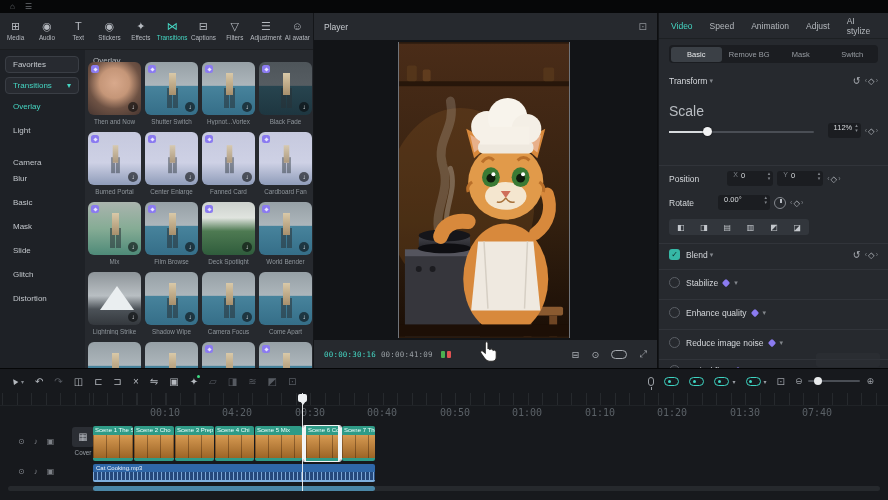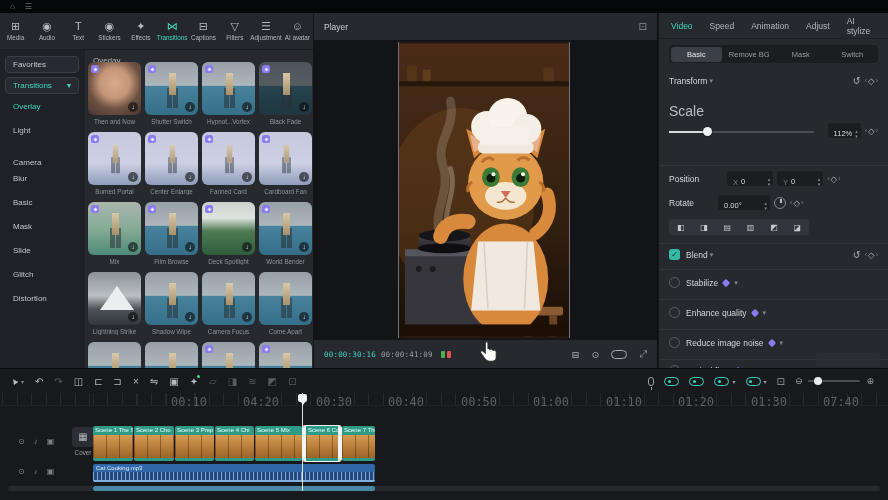--- a/index.html
+++ b/index.html
@@ -70,21 +70,21 @@
   .subtab { flex:1; text-align:center; line-height:15px; }
   .subtab.active { background:#3b4046; border-radius:3px; margin:1.5px; color:#e8eaec; }
   .irow { position:absolute; left:10px; width:209px; display:flex; align-items:center; color:#d4d7db; font-size:8.5px; }
   .irow .rt { margin-left:auto; display:flex; align-items:center; gap:4px; color:#9b9fa5; }
   .kf { display:flex; align-items:center; gap:1px; color:#7c8086; font-size:7px; }
   .kf .dia { font-size:8.5px; color:#aeb2b8; }
   .reset { font-size:9.5px; color:#aeb2b8; }
   .slider { position:absolute; left:10px; top:118px; width:145px; height:2px; background:#4a4e55; border-radius:1px; }
   .slider .fill { position:absolute; left:0; top:0; height:2px; width:38px; background:#d8dbde; }
   .slider .knob { position:absolute; left:34px; top:-4px; width:9px; height:9px; border-radius:50%; background:#f2f3f4; box-shadow:0 0 2px rgba(0,0,0,.6); }
-  .valbox { height:15px; background:#1b1d21; border-radius:3px; display:flex; align-items:flex-end; padding:0 3px 0 6px; gap:3px; color:#d8dbde; font-size:7.5px; }
+  .valbox { height:15px; background:#1b1d21; border-radius:3px; display:flex; align-items:flex-start; padding:0 3px 0 6px; gap:3px; color:#d8dbde; font-size:7.5px; }
   .stepper { display:flex; flex-direction:column; line-height:4.5px; font-size:5px; color:#83878d; }
   .prefix { color:#7d8187; font-size:7px; }
   .toggle { width:21px; height:11px; border-radius:6px; background:#36b8a6; position:relative; }
   .toggle::after { content:""; position:absolute; right:1.5px; top:1.5px; width:8px; height:8px; border-radius:50%; background:#eefcf9; }
   .dial { width:12px; height:12px; border:1.2px solid #83878d; border-radius:50%; position:relative; }
   .dial::after { content:""; position:absolute; left:5px; top:1px; width:1.5px; height:4px; background:#b8bcc2; }
   .alignbar { position:absolute; left:10px; top:192px; width:140px; height:16px; background:#32363c; border-radius:3px; display:flex; align-items:center; justify-content:space-around; color:#c3c7cc; font-size:8px; }
   .divider { position:absolute; left:0; width:229px; height:1px; background:#31343a; }
   .cbx { width:11px; height:11px; border-radius:3px; margin-right:6px; }
   .cbx.checked { background:#36b8a6; color:#0c2a25; font-size:8px; line-height:11px; text-align:center; font-weight:bold; }
@@ -105,21 +105,21 @@
   .mic { width:6px; height:9px; border:1.2px solid #9b9fa5; border-radius:3px; position:relative; }
   .mic::after { content:""; position:absolute; left:1.2px; top:9px; width:1.2px; height:3px; background:#9b9fa5; }
   .tealpill { width:15px; height:9px; border:1.4px solid #3ed4c2; border-radius:4.5px; position:relative; }
   .tealpill::after { content:""; position:absolute; left:2.5px; top:2px; width:3px; height:3px; border-radius:50%; background:#3ed4c2; }
   .tl-chev { color:#9b9fa5; font-size:6px; margin-left:-7px; }
   .zoomer { display:flex; align-items:center; gap:6px; color:#9b9fa5; font-size:9px; }
   .ztrack { width:52px; height:2px; background:#4a4e55; border-radius:1px; position:relative; }
   .ztrack .zknob { position:absolute; left:6px; top:-3px; width:8px; height:8px; border-radius:50%; background:#e8eaec; }
   .ruler { position:absolute; left:0; top:24px; width:100%; height:13px; border-bottom:1px solid #202327;
            background:repeating-linear-gradient(90deg,#26292d 0 1px,transparent 1px 14.5px); background-position:93px 0; }
-  .rlab { position:absolute; top:2px; transform:translateX(-50%); font-size:12px; color:#5b6167; font-family:"DejaVu Sans Mono",monospace;margin-left:24px; }
+  .rlab { position:absolute; top:14px; transform:translateX(-50%); font-size:10px; color:#5b6167; font-family:"DejaVu Sans Mono",monospace; }
   .trkico { position:absolute; display:flex; gap:9px; color:#7e8288; font-size:8px; left:18px; }
   .coverbox { position:absolute; left:72px; top:58px; width:22px; height:20px; background:#2b2e34; border-radius:3px; color:#b9bdc3; font-size:10px; text-align:center; line-height:20px; }
   .coverlab { position:absolute; left:68px; top:80px; width:30px; text-align:center; font-size:6.3px; color:#9aa0a6; }
   .clip { position:absolute; top:57px; height:35px; overflow:hidden; border-radius:2px; }
   .clip .cl-label { height:9px; background:#2f9b87; color:#eefffb; font-size:6px; line-height:9px; padding-left:2px; white-space:nowrap; overflow:hidden; }
   .clip .cl-body { height:23px; background:repeating-linear-gradient(90deg,rgba(55,28,6,.4) 0 1px,transparent 1px 13px),linear-gradient(180deg,#d69a52,#9c6426); }
   .clip .cl-foot { height:3px; background:#2f9b87; }
   .clip.selected { outline:1.5px solid #f2f4f5; outline-offset:0; border-left:3px solid #f2f4f5; border-right:3px solid #f2f4f5; z-index:4; }
   .audioclip { position:absolute; left:93px; top:95px; width:282px; height:18px; border-radius:2px; overflow:hidden; }
   .audioclip .au-label { height:8px; background:#2f67a8; color:#ecf3fb; font-size:6px; line-height:8px; padding-left:3px; }

